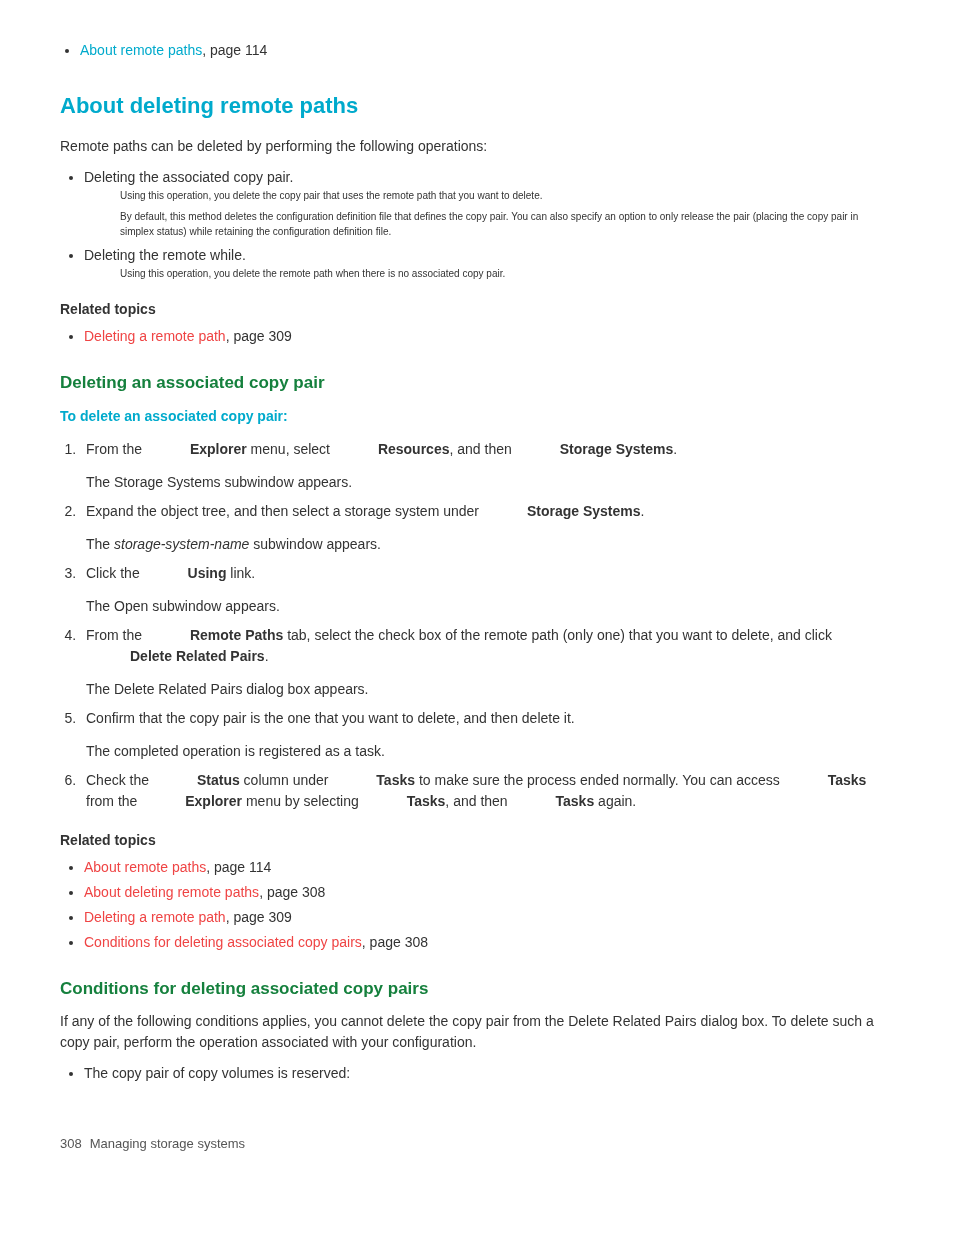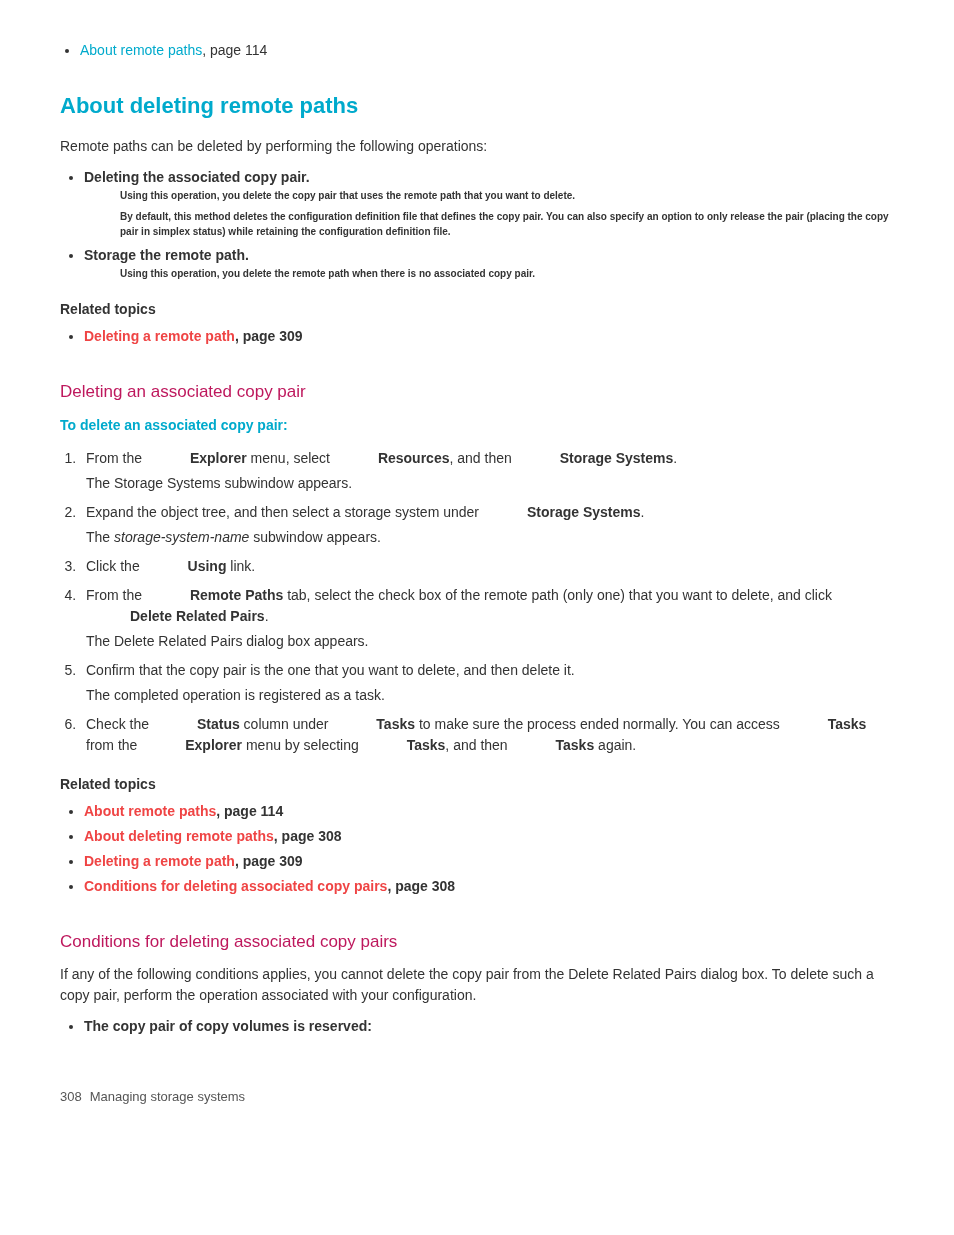--- a/index.html
+++ b/index.html
@@ -32,44 +32,43 @@
 
     h1.section-title {
       color: #00aacc;
       font-size: 22px;
       font-weight: bold;
       margin-bottom: 14px;
       border-bottom: none;
     }
 
     h2.subsection-title {
-      color: #be185d;
+      color: #15803d;
       font-size: 17px;
-      font-weight: normal;
-      margin-top: 32px;
+      font-weight: bold;
+      margin-top: 23px;
       margin-bottom: 10px;
     }
 
     p.body-text {
       margin-bottom: 10px;
       font-size: 14px;
       color: #333;
     }
 
     ul.bullet-list {
       margin-left: 24px;
       margin-bottom: 10px;
     }
 
     ul.bullet-list li {
       list-style: disc;
       color: #333;
       font-size: 14px;
       margin-bottom: 4px;
-      font-weight: bold;
     }
 
     ul.bullet-list li .link {
       color: #ef4444;
       text-decoration: none;
       cursor: pointer;
     }
 
     .sub-text {
       margin-left: 36px;
@@ -99,21 +98,21 @@
 
     ol.steps li {
       font-size: 14px;
       color: #333;
       margin-bottom: 8px;
       padding-left: 6px;
     }
 
     ol.steps li .step-note-normal {
       display: block;
-      margin-top: 4px;
+      margin-top: 12px;
       margin-left: 0;
       color: #333;
     }
 
     .page-footer {
       margin-top: 50px;
       font-size: 13px;
       color: #555;
       display: flex;
       gap: 8px;
@@ -140,21 +139,21 @@
 
 <p class="body-text">Remote paths can be deleted by performing the following operations:</p>
 
 <ul class="bullet-list">
   <li>
     <span>Deleting the associated copy pair.</span>
     <div class="sub-text">Using this operation, you delete the copy pair that uses the remote path that you want to delete.</div>
     <div class="sub-text">By default, this method deletes the configuration definition file that defines the copy pair. You can also specify an option to only release the pair (placing the copy pair in simplex status) while retaining the configuration definition file.</div>
   </li>
   <li>
-    <span>Storage the remote path.</span>
+    <span>Deleting the remote while.</span>
     <div class="sub-text">Using this operation, you delete the remote path when there is no associated copy pair.</div>
   </li>
 </ul>
 
 <div class="related-topics-label">Related topics</div>
 <ul class="bullet-list">
   <li>
     <a class="link">Deleting a remote path</a><span>, page 309</span>
   </li>
 </ul>
@@ -170,20 +169,21 @@
     <span class="step-note-normal">The Storage Systems subwindow appears.</span>
   </li>
 
   <li>
     <span>Expand the object tree, and then select a storage system under <span class="bold">Storage Systems</span>.</span>
     <span class="step-note-normal">The <span class="italic">storage-system-name</span> subwindow appears.</span>
   </li>
 
   <li>
     <span>Click the <span class="bold">Using</span> link.</span>
+    <span class="step-note-normal">The Open subwindow appears.</span>
   </li>
 
   <li>
     <span>From the <span class="bold">Remote Paths</span> tab, select the check box of the remote path (only one) that you want to delete, and click <span class="bold">Delete Related Pairs</span>.</span>
     <span class="step-note-normal">The Delete Related Pairs dialog box appears.</span>
   </li>
 
   <li>
     <span>Confirm that the copy pair is the one that you want to delete, and then delete it.</span>
     <span class="step-note-normal">The completed operation is registered as a task.</span>

